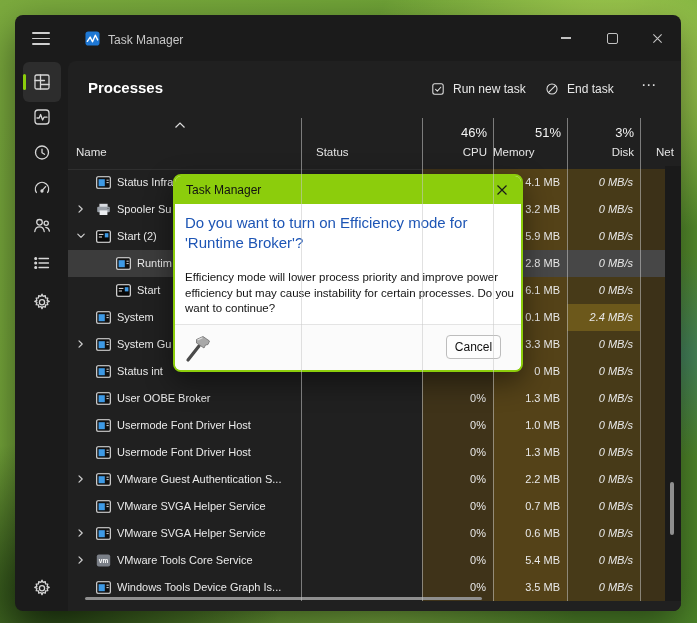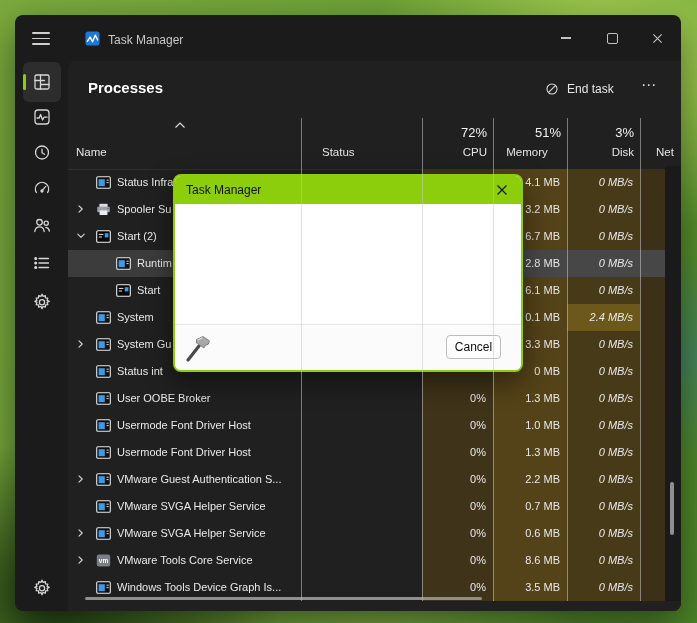--- a/index.html
+++ b/index.html
@@ -163,44 +163,53 @@
           <svg viewBox="0 0 20 20" width="20" height="20" fill="none" stroke="#d6d6d6" stroke-width="1.3" stroke-linecap="round" stroke-linejoin="round">
             <path d="M10 2.2l1 2.1 2.3-.7.2 2.3 2.3.2-.7 2.3 2.1 1-2.1 1 .7 2.3-2.3.2-.2 2.3-2.3-.7-1 2.1-1-2.1-2.3.7-.2-2.3-2.3-.2.7-2.3-2.1-1 2.1-1-.7-2.3 2.3-.2.2-2.3 2.3.7z"></path>
             <circle cx="10" cy="10.2" r="2.6"></circle>
           </svg>
         </div>
       </div>
 
     <div class="content">
       <div class="toolbar">
         <div class="pg-title">Processes</div>
+        <div class="tb-btn btn-run">
+          <span>
+            <svg viewBox="0 0 20 20" width="16" height="16" fill="none" stroke="#e2e2e2" stroke-width="1.3">
+                <rect x="3.5" y="3.5" width="13" height="13" rx="2.5"></rect>
+                <path d="M7 10.5l2.2 2.2L13.5 7.8" stroke-linecap="round" stroke-linejoin="round"></path>
+              </svg>
+          </span>
+          <span>Run new task</span>
+        </div>
         <div class="tb-btn btn-end">
           <span>
             <svg viewBox="0 0 20 20" width="16" height="16" fill="none" stroke="#e2e2e2" stroke-width="1.3">
                 <circle cx="10" cy="10" r="6.3"></circle>
                 <path d="M5.8 14.2L14.2 5.8"></path>
               </svg>
           </span>
           <span>End task</span>
         </div>
         <div class="tb-btn btn-more">⋯</div>
       </div>
 
       <div class="thead">
         <div class="sortcaret">
           <svg viewBox="0 0 12 8" width="12" height="8">
               <path d="M1.5 6.5L6 2l4.5 4.5" fill="none" stroke="#dcdcdc" stroke-width="1.2"></path>
             </svg>
         </div>
         <div class="hlabel" style="left:8px">Name</div>
-        <div class="hlabel" style="left:254px">Status</div>
-        <div class="pct r-cpu">72%</div>
+        <div class="hlabel" style="left:248px">Status</div>
+        <div class="pct r-cpu">46%</div>
         <div class="hlabel r-cpu" style="text-align:right">CPU</div>
         <div class="pct r-mem">51%</div>
-        <div class="hlabel r-mem" style="text-align:center">Memory</div>
+        <div class="hlabel r-mem" style="text-align:left">Memory</div>
         <div class="pct r-disk">3%</div>
         <div class="hlabel r-disk" style="text-align:right">Disk</div>
         <div class="hlabel" style="left:588px">Net</div>
       </div>
 
       <div class="col-sep" style="left:233px"></div>
       <div class="col-sep" style="left:354px"></div>
       <div class="col-sep" style="left:425px"></div>
       <div class="col-sep" style="left:499px"></div>
       <div class="col-sep" style="left:572px"></div>
@@ -258,21 +267,21 @@
                 <svg viewBox="0 0 15 13" width="15" height="13">
                   <rect x=".7" y=".7" width="13.6" height="11.6" rx="1.3" fill="#070707" stroke="#f0f0f0" stroke-width="1.1"></rect>
                   <rect x="8.8" y="3.2" width="3.6" height="4.2" fill="#3e9ae5"></rect>
                   <path d="M2.8 4.4h4.6M2.8 7h3.2" stroke="#fff" stroke-width=".9"></path>
                 </svg>
               </span>
               <span class="rname" style="left: 49px;">Start (2)</span>
             </div>
             <div class="cell c-status"></div>
             <div class="cell c-num c-cpu"></div>
-            <div class="cell c-num c-mem">6.7 MB</div>
+            <div class="cell c-num c-mem">5.9 MB</div>
             <div class="cell c-num c-disk">0 MB/s</div>
             <div class="cell c-net"></div>
           </div>
           <div class="row selected" style="top: 81px;">
             <div class="cell c-name">
               <span class="ric" style="left: 48px;">
                 <svg viewBox="0 0 15 13" width="15" height="13">
                   <rect x=".7" y=".7" width="13.6" height="11.6" rx="1.3" fill="#101010" stroke="#e8e8e8" stroke-width="1.1"></rect>
                   <rect x="2.6" y="3.2" width="6.2" height="7" fill="#3e9ae5"></rect>
                   <path d="M10.5 4.2h2.2M10.5 6.6h2.2" stroke="#e8e8e8" stroke-width=".9"></path>
@@ -481,21 +490,21 @@
               <span class="ric" style="left: 28px;">
                 <svg viewBox="0 0 15 13" width="15" height="13">
                   <rect x=".8" y=".5" width="13.4" height="12" rx="2" fill="#7a7f87"></rect>
                   <text x="7.5" y="9.3" font-size="6.5" font-weight="bold" fill="#fff" text-anchor="middle" font-family="Liberation Sans,sans-serif">vm</text>
                 </svg>
               </span>
               <span class="rname" style="left: 49px;">VMware Tools Core Service</span>
             </div>
             <div class="cell c-status"></div>
             <div class="cell c-num c-cpu">0%</div>
-            <div class="cell c-num c-mem">8.6 MB</div>
+            <div class="cell c-num c-mem">5.4 MB</div>
             <div class="cell c-num c-disk">0 MB/s</div>
             <div class="cell c-net"></div>
           </div>
           <div class="row" style="top: 405px;">
             <div class="cell c-name">
               <span class="ric" style="left: 28px;">
                 <svg viewBox="0 0 15 13" width="15" height="13">
                   <rect x=".7" y=".7" width="13.6" height="11.6" rx="1.3" fill="#101010" stroke="#e8e8e8" stroke-width="1.1"></rect>
                   <rect x="2.6" y="3.2" width="6.2" height="7" fill="#3e9ae5"></rect>
                   <path d="M10.5 4.2h2.2M10.5 6.6h2.2" stroke="#e8e8e8" stroke-width=".9"></path>
@@ -516,20 +525,24 @@
   </div>
 
   <div class="dialog">
     <div class="dlg-tb">
       <div class="dlg-title">Task Manager</div>
       <div class="dlg-x">
         <svg viewBox="0 0 12 12" width="12" height="12">
             <path d="M1.5 1.5l9 9M10.5 1.5l-9 9" stroke="#1a1a1a" stroke-width="1.2"></path>
           </svg>
       </div>
+    </div>
+    <div class="dlg-body">
+      <div class="dlg-head">Do you want to turn on Efficiency mode for 'Runtime Broker'?</div>
+      <div class="dlg-text">Efficiency mode will lower process priority and improve power efficiency but may cause instability for certain processes. Do you want to continue?</div>
     </div>
     <div class="dlg-foot">
       <div class="hammer">
         <svg viewBox="0 0 30 30" width="30" height="30">
           <path d="M4 27L15 13" stroke="#4a4a4a" stroke-width="3.2" stroke-linecap="round"></path>
           <path d="M12.5 6.5L19 3.5l6.5 4.5-1.5 3.5-2.5.5-1.5 3-7.5-5z" fill="#a9a9a9" stroke="#6e6e6e" stroke-width="0.8"></path>
           <path d="M13.5 7l5-2.3" stroke="#dedede" stroke-width="1.2"></path>
         </svg>
       </div>
       <div class="dlg-btn btn-cancel">Cancel</div>

